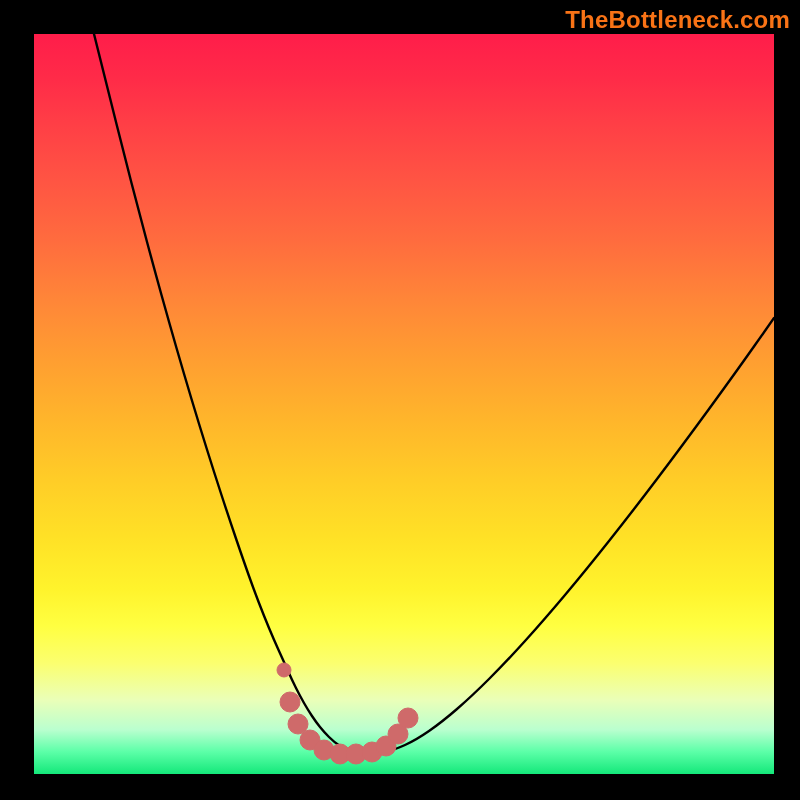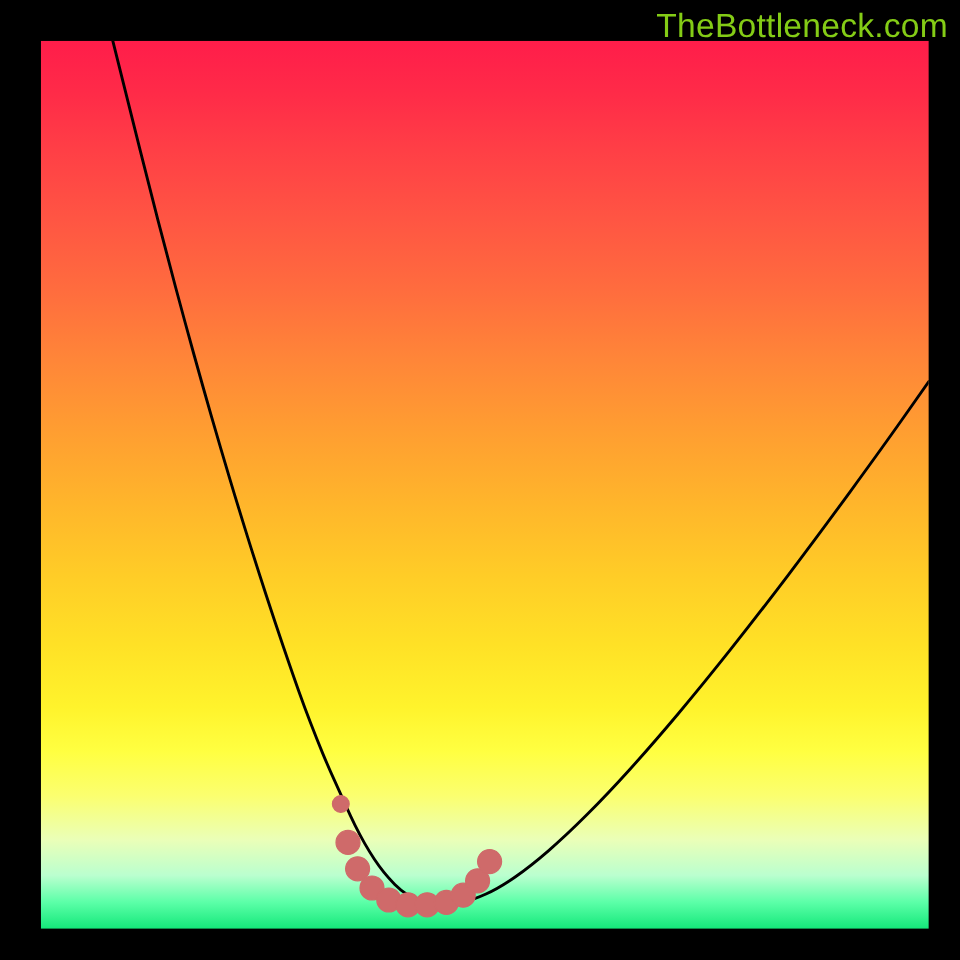--- a/index.html
+++ b/index.html
@@ -46,24 +46,24 @@
       #eaffb8 90%,
       #baffcf 94%,
       #5cffa8 97%,
       #14e87a 100%
     );
   }
   .watermark {
     position: absolute;
     top: 6px;
     right: 10px;
-    color: #84cc16;
-    font-size: 28px;
+    color: #f97316;
+    font-size: 24px;
     letter-spacing: 0.2px;
-    font-weight: 400;
+    font-weight: 700;
     user-select: none;
   }
   svg.curve {
     position: absolute;
     inset: 0;
     width: 100%;
     height: 100%;
   }
 </style>
 </head>

